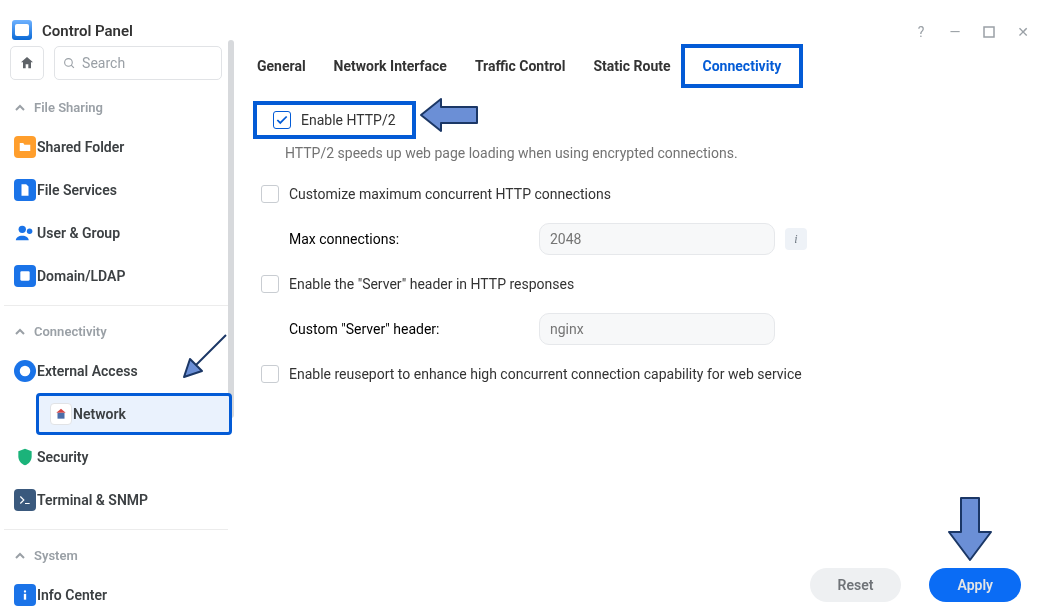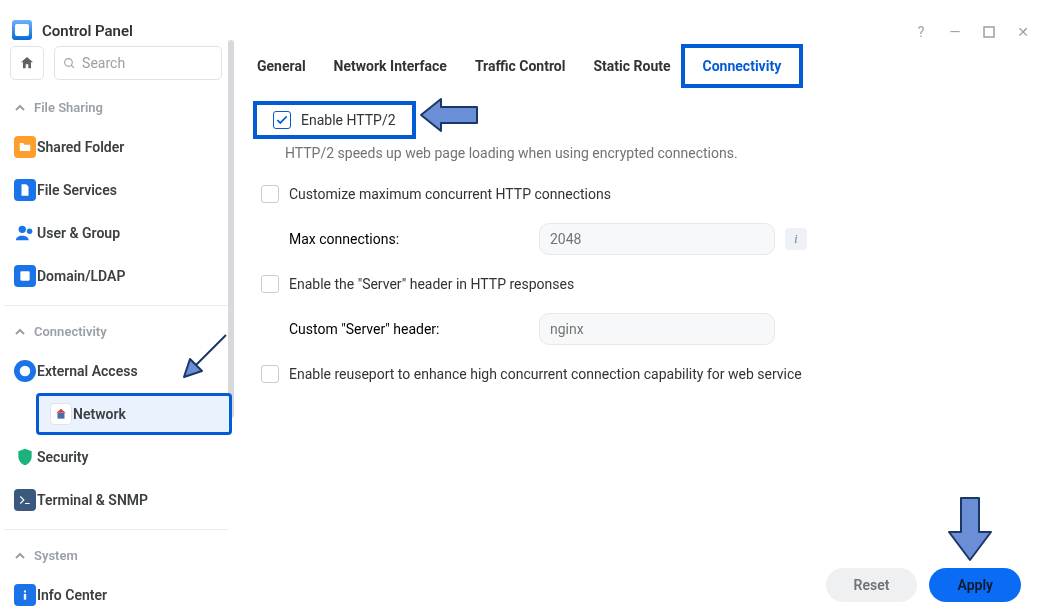--- a/index.html
+++ b/index.html
@@ -46,24 +46,24 @@
   .option-row{display:flex;align-items:center;gap:10px;padding:10px 4px;font-size:14px;color:#333;}
   .checkbox{width:18px;height:18px;border:1px solid #c9cdd2;border-radius:3px;display:flex;align-items:center;justify-content:center;background:#fff;cursor:pointer;}
   .checkbox.checked{border-color:#035bd6;color:#035bd6;}
   .enable-http{border:4px solid #035bd6;padding:6px 16px;margin-left:-4px;}
   .helper{font-size:14px;color:#737373;padding:6px 4px 14px 28px;}
   .sublabel{color:#000000;font-size:14px;margin-left:28px;display:inline-block;width:240px;}
   .inlineinput{display:flex;align-items:center;gap:10px;}
   .txt{height:32px;width:236px;border:1px solid #e6e8eb;border-radius:10px;background:#f7f8f9;color:#8a8f96;padding:8px 10px;font-size:14px;}
   .info-btn{width:22px;height:22px;border-radius:4px;background:#eef2f7;display:flex;align-items:center;justify-content:center;color:#6f7983;font-style:italic;font-family:Georgia,serif;font-size:12px;cursor:pointer;}
   
-  .footer{position:absolute;bottom:12px;right:22px;display:flex;gap:12px;}
+  .footer{position:absolute;bottom:12px;right:22px;display:flex;gap:28px;}
   .btn{height:34px;padding:0 28px;border-radius:17px;font-size:14px;font-weight:600;border:none;cursor:pointer;}
   .btn-reset{background:#eef0f2;color:#6f7378;}
-  .btn-apply{background:#0a6cf5;color:#0f172a;}
+  .btn-apply{background:#0a6cf5;color:#e5e5e5;}
 </style>
 </head>
 <body>
 
 <div class="titlebar">
   <div class="app-icon"></div>
   <div class="title">Control Panel</div>
   <div class="win-controls">
     <div class="winbtn">?</div>
     <div class="winbtn">—</div>

